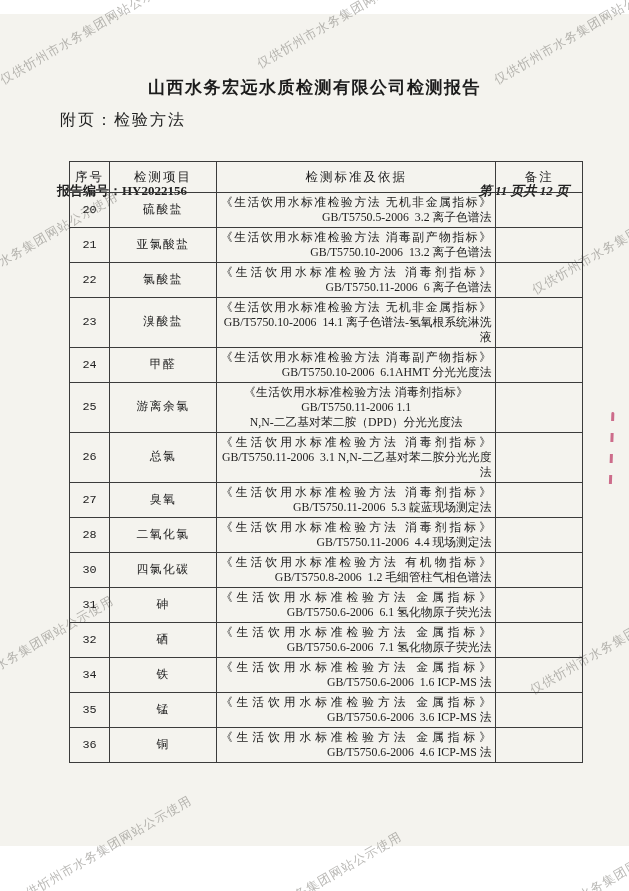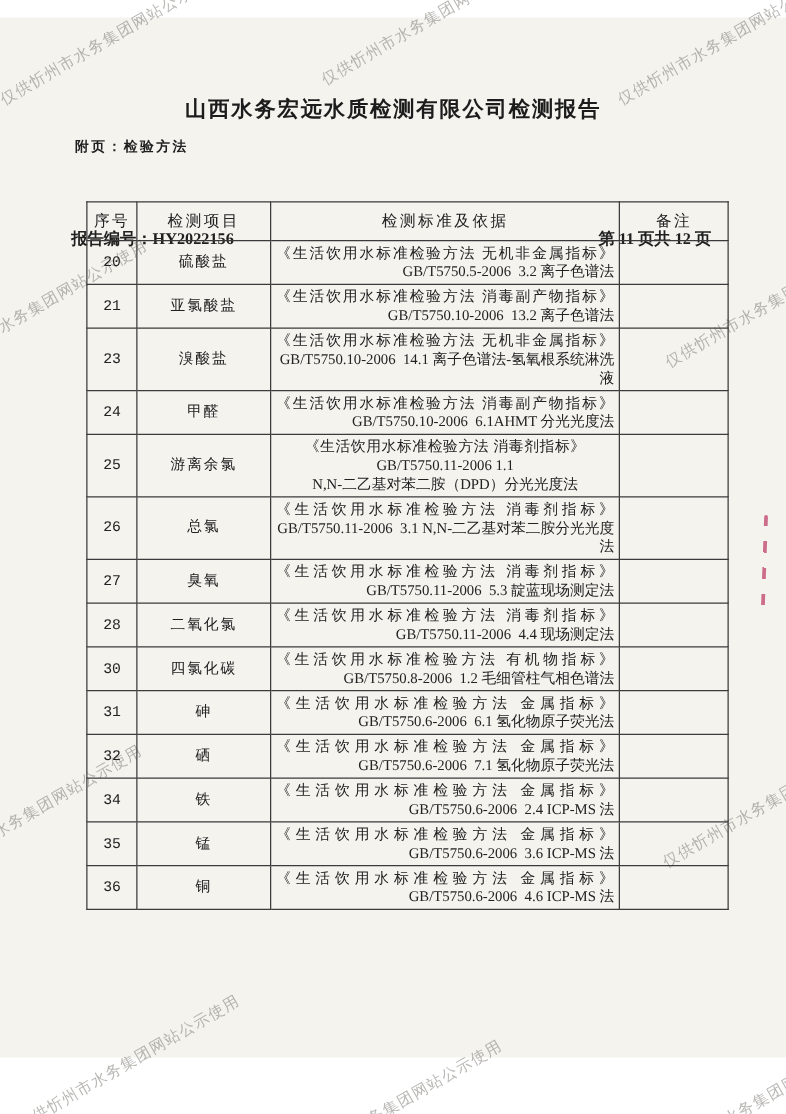--- a/index.html
+++ b/index.html
@@ -20,27 +20,27 @@
     color:rgba(128,125,120,0.55);
     transform:rotate(-30deg);
     pointer-events:none;
   }
   .page-title{
     position:absolute;left:0;top:76px;width:629px;text-align:center;
     font-size:17px;font-weight:bold;letter-spacing:1.5px;color:#1c1c1c;
   }
   .sub-title{
     position:absolute;left:60px;top:110px;
-    font-size:11px;font-weight:bold;letter-spacing:2px;
+    font-size:16px;font-weight:normal;letter-spacing:2px;
   }
   .report-line{
     position:absolute;left:57px;top:142px;width:512px;
     font-size:13px;font-weight:bold;display:flex;justify-content:space-between;margin-top:40px;
   }
-  .report-line .pageinfo{font-weight:bold;}
+  .report-line .pageinfo{font-weight:bold;font-style:italic;}
   table.report{
     position:absolute;left:69px;top:161px;width:514px;
     border-collapse:collapse;table-layout:fixed;
     font-size:11.8px;line-height:15px;color:#222;
   }
   table.report th,table.report td{
     border:1px solid #3b3b3b;vertical-align:middle;
     padding:2px 4px;overflow:hidden;
   }
   col.c-no{width:40px;}
@@ -114,20 +114,29 @@
       <tr>
         <td class="no">21</td>
         <td class="item">亚氯酸盐</td>
         <td class="std">
           <div class="std-title">《生活饮用水标准检验方法 消毒副产物指标》</div>
           <div class="std-line">GB/T5750.10-2006  13.2 离子色谱法</div>
         </td>
         <td class="note"></td>
       </tr>
       <tr>
+        <td class="no">22</td>
+        <td class="item">氯酸盐</td>
+        <td class="std">
+          <div class="std-title">《生活饮用水标准检验方法 消毒剂指标》</div>
+          <div class="std-line">GB/T5750.11-2006  6 离子色谱法</div>
+        </td>
+        <td class="note"></td>
+      </tr>
+      <tr>
         <td class="no">23</td>
         <td class="item">溴酸盐</td>
         <td class="std">
           <div class="std-title">《生活饮用水标准检验方法 无机非金属指标》</div>
           <div class="std-line">GB/T5750.10-2006  14.1 离子色谱法-氢氧根系统淋洗液</div>
         </td>
         <td class="note"></td>
       </tr>
       <tr>
         <td class="no">24</td>
@@ -200,21 +209,21 @@
           <div class="std-title">《生活饮用水标准检验方法 金属指标》</div>
           <div class="std-line">GB/T5750.6-2006  7.1 氢化物原子荧光法</div>
         </td>
         <td class="note"></td>
       </tr>
       <tr>
         <td class="no">34</td>
         <td class="item">铁</td>
         <td class="std">
           <div class="std-title">《生活饮用水标准检验方法 金属指标》</div>
-          <div class="std-line">GB/T5750.6-2006  2.4 ICP-MS 法</div>
+          <div class="std-line">GB/T5750.6-2006  1.6 ICP-MS 法</div>
         </td>
         <td class="note"></td>
       </tr>
       <tr>
         <td class="no">35</td>
         <td class="item">锰</td>
         <td class="std">
           <div class="std-title">《生活饮用水标准检验方法 金属指标》</div>
           <div class="std-line">GB/T5750.6-2006  3.6 ICP-MS 法</div>
         </td>

